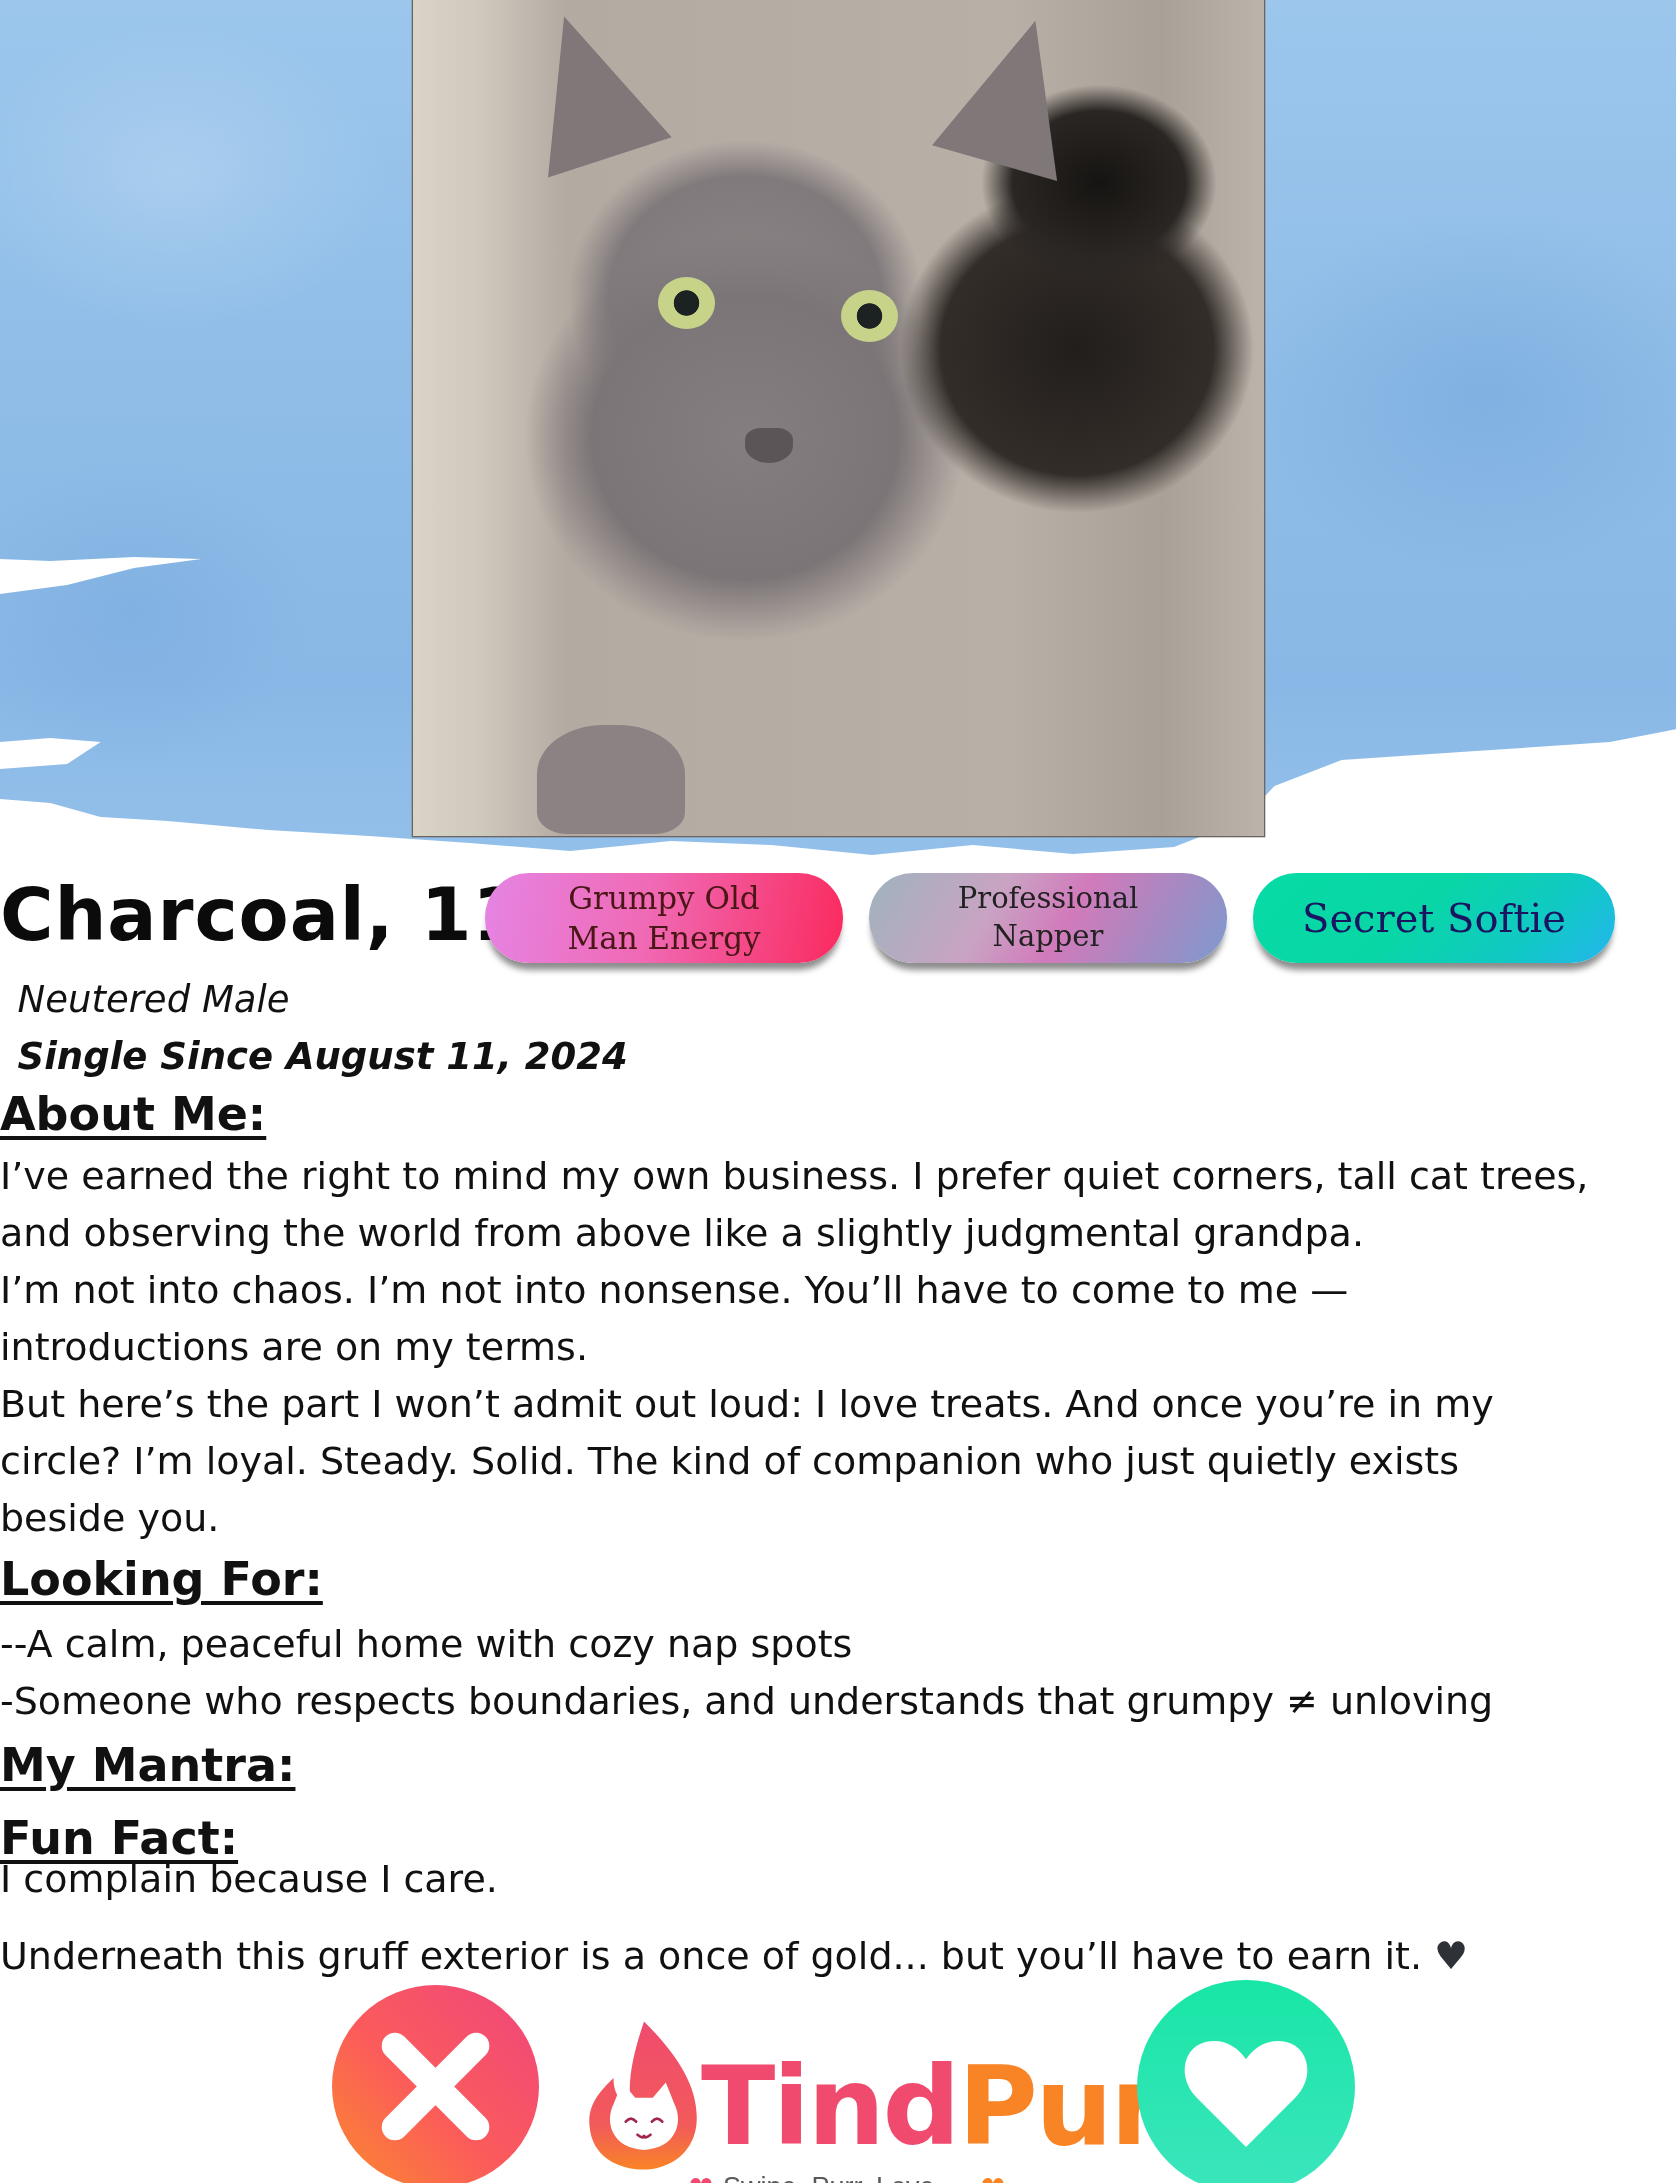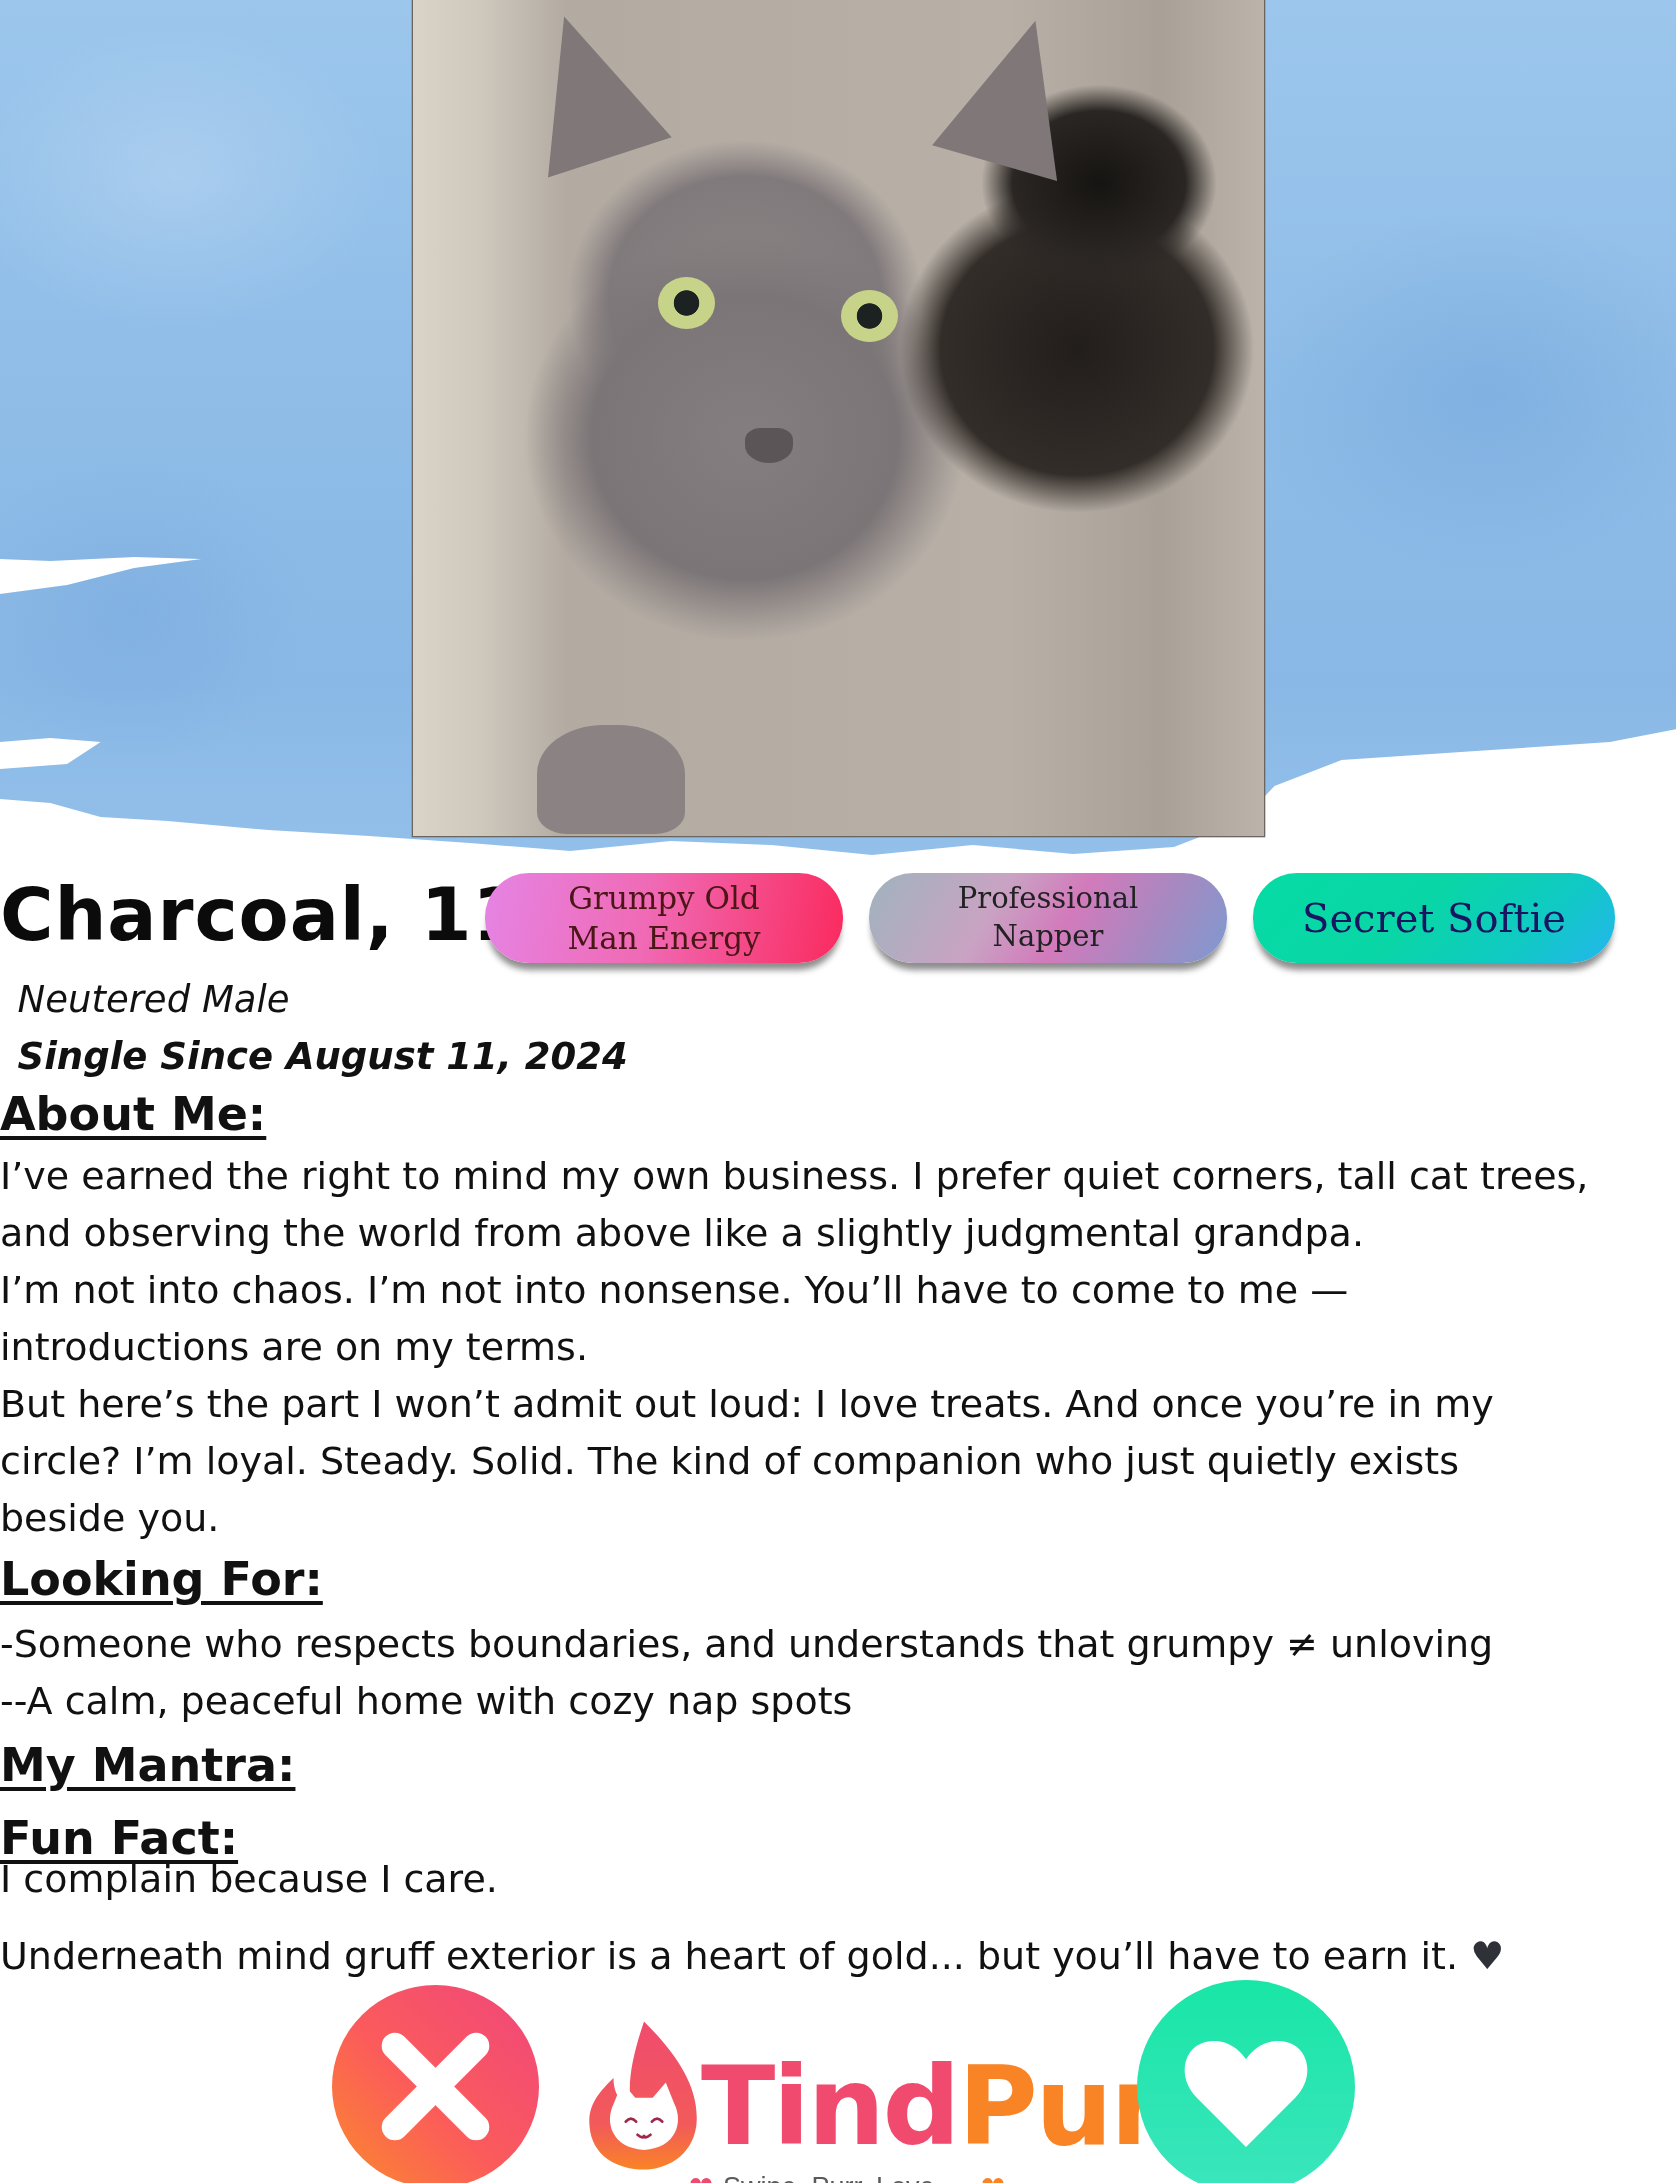--- a/index.html
+++ b/index.html
@@ -140,32 +140,32 @@
   <div>and observing the world from above like a slightly judgmental grandpa.</div>
   <div>I’m not into chaos. I’m not into nonsense. You’ll have to come to me —</div>
   <div>introductions are on my terms.</div>
   <div>But here’s the part I won’t admit out loud: I love treats. And once you’re in my</div>
   <div>circle? I’m loyal. Steady. Solid. The kind of companion who just quietly exists</div>
   <div>beside you.</div>
 </div>
 
 <div class="h look-h">Looking For:</div>
 <div class="p look-p">
+  <div>--A calm, peaceful home with cozy nap spots</div>
   <div>-Someone who respects boundaries, and understands that grumpy ≠ unloving</div>
-  <div>--A calm, peaceful home with cozy nap spots</div>
 </div>
 
 <div class="h mantra-h">My Mantra:</div>
 <div class="p mantra-p">
   <div>I complain because I care.</div>
 </div>
 
 <div class="h fun-h">Fun Fact:</div>
 <div class="p fun-p">
-  <span>Underneath mind gruff exterior is a heart of gold... but you’ll have to earn it.</span>
+  <span>Underneath this gruff exterior is a once of gold... but you’ll have to earn it.</span>
   <span class="black-heart">♥</span>
 </div>
 
 <div class="btn-nope">
   <svg viewBox="0 0 100 100">
     <line x1="30" y1="30" x2="70" y2="70" stroke="#ffffff" stroke-width="13" stroke-linecap="round"></line>
     <line x1="70" y1="30" x2="30" y2="70" stroke="#ffffff" stroke-width="13" stroke-linecap="round"></line>
   </svg>
 </div>
 

